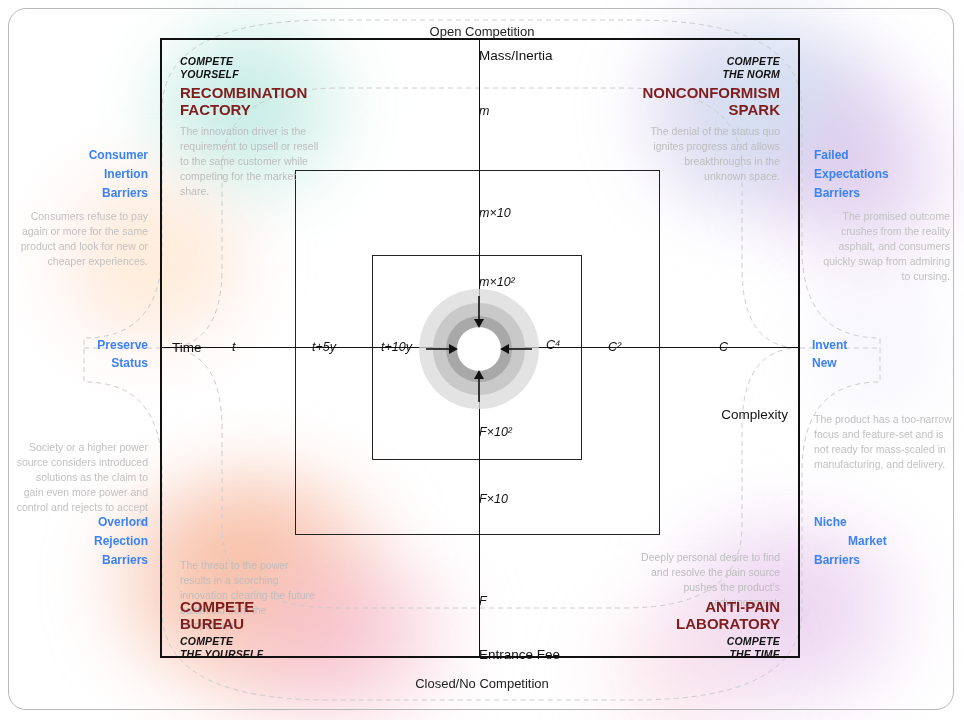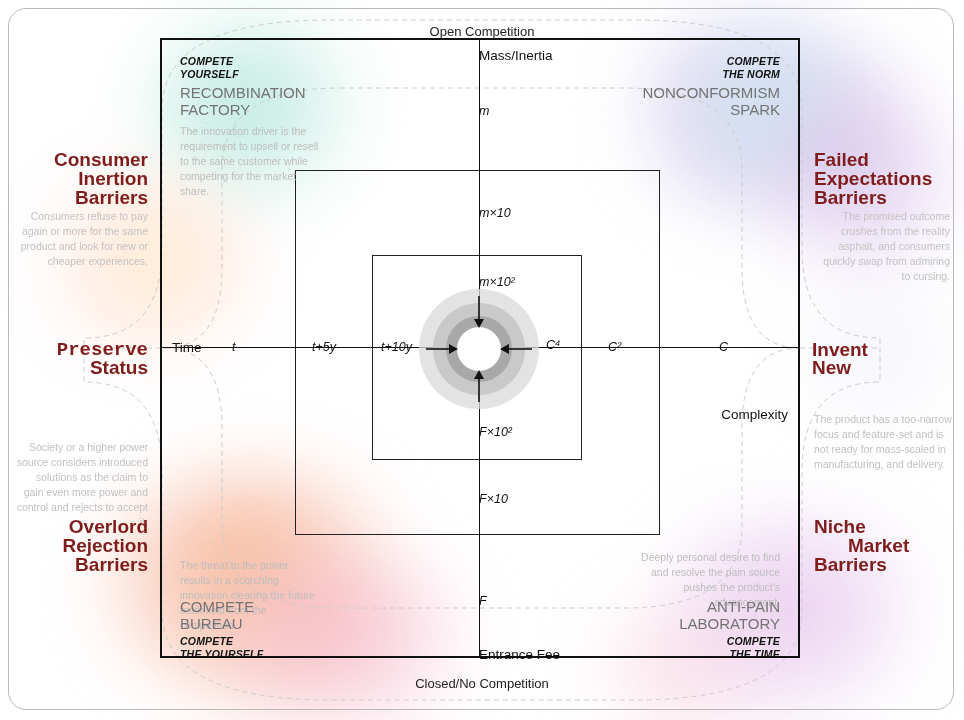--- a/index.html
+++ b/index.html
@@ -96,34 +96,34 @@
   .quad-small {
     font-size: 10.5px;
     font-style: italic;
     font-weight: bold;
     letter-spacing: .2px;
     line-height: 1.28;
     color: #111;
   }
   .quad-title {
     font-size: 15px;
-    font-weight: normal;
+    font-weight: bold;
     line-height: 1.2;
-    color: #737373;
+    color: #7f1d1d;
   }
   .quad-desc {
     font-size: 10.5px;
     line-height: 1.42;
     color: #bdbdbd;
   }
   .side-label {
-    font-size: 19px;
+    font-size: 12px;
     font-weight: bold;
     line-height: 1.3;
-    color: #7f1d1d;
+    color: #3b82f6;
   }
   .side-desc {
     font-size: 10.5px;
     line-height: 1.42;
     color: #c2c2c2;
   }
   .edge-label {
     font-size: 13px;
     color: #222;
   }
@@ -202,21 +202,21 @@
   </svg>
 
   <div class="txt edge-label center-al" style="left:332px; top:24px; width:300px;">Open Competition</div>
   <div class="txt edge-label center-al" style="left:332px; top:676px; width:300px;">Closed/No Competition</div>
 
   <div class="txt axis-name" style="left:172px; top:340px;">Time</div>
   <div class="txt axis-name right-al" style="left:600px; top:363px; width:188px;margin-top:44px;">Complexity</div>
   <div class="txt axis-name" style="left:479px; top:48px;">Mass/Inertia</div>
   <div class="txt axis-name" style="left:479px; top:647px;">Entrance Fee</div>
 
-  <div class="txt side-label right-al" style="left:28px; top:338px; width:120px;font-family:Liberation Mono, monospace;">Preserve</div>
+  <div class="txt side-label right-al" style="left:28px; top:338px; width:120px;">Preserve</div>
   <div class="txt side-label right-al" style="left:28px; top:356px; width:120px;text-align:right;">Status</div>
   <div class="txt side-label" style="left:812px; top:338px;">Invent</div>
   <div class="txt side-label" style="left:812px; top:356px;">New</div>
 
   <div class="txt tick" style="left:479px; top:104px;">m</div>
   <div class="txt tick" style="left:479px; top:206px;">m×10</div>
   <div class="txt tick" style="left:479px; top:275px;">m×10²</div>
 
   <div class="txt tick" style="left:479px; top:425px;">F×10²</div>
   <div class="txt tick" style="left:479px; top:492px;">F×10</div>
@@ -233,20 +233,21 @@
   <div class="txt quad-small" style="left:180px; top:55px; width:200px;">COMPETE</div>
   <div class="txt quad-small" style="left:180px; top:68px; width:200px;">YOURSELF</div>
   <div class="txt quad-title" style="left:180px; top:84px; width:210px;">RECOMBINATION</div>
   <div class="txt quad-title" style="left:180px; top:101px; width:210px;">FACTORY</div>
   <div class="txt quad-desc" style="left:180px; top:124px; width:140px;">The innovation driver is the requirement to upsell or resell to the same customer while competing for the market share.</div>
 
   <div class="txt quad-small right-al" style="left:580px; top:55px; width:200px;">COMPETE</div>
   <div class="txt quad-small right-al" style="left:580px; top:68px; width:200px;">THE NORM</div>
   <div class="txt quad-title right-al" style="left:560px; top:84px; width:220px;">NONCONFORMISM</div>
   <div class="txt quad-title right-al" style="left:560px; top:101px; width:220px;">SPARK</div>
+  <div class="txt quad-desc right-al" style="left:640px; top:124px; width:140px;">The denial of the status quo ignites progress and allows breakthroughs in the unknown space.</div>
 
   <div class="txt quad-desc" style="left:180px; top:558px; width:140px;">The threat to the power results in a scorching innovation clearing the future battlefield from the competition.</div>
   <div class="txt quad-title" style="left:180px; top:598px; width:210px;">COMPETE</div>
   <div class="txt quad-title" style="left:180px; top:615px; width:210px;">BUREAU</div>
   <div class="txt quad-small" style="left:180px; top:635px; width:200px;">COMPETE</div>
   <div class="txt quad-small" style="left:180px; top:648px; width:200px;">THE YOURSELF</div>
 
   <div class="txt quad-desc right-al" style="left:640px; top:550px; width:140px;">Deeply personal desire to find and resolve the pain source pushes the product's advancement.</div>
   <div class="txt quad-title right-al" style="left:570px; top:615px; width:210px;">LABORATORY</div>
   <div class="txt quad-title right-al" style="left:570px; top:598px; width:210px;">ANTI-PAIN</div>

